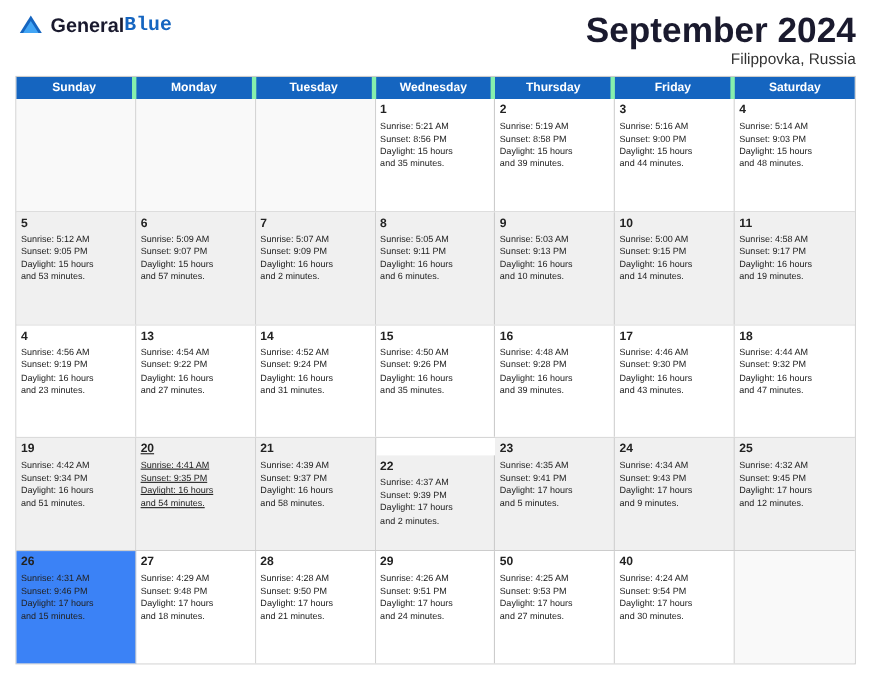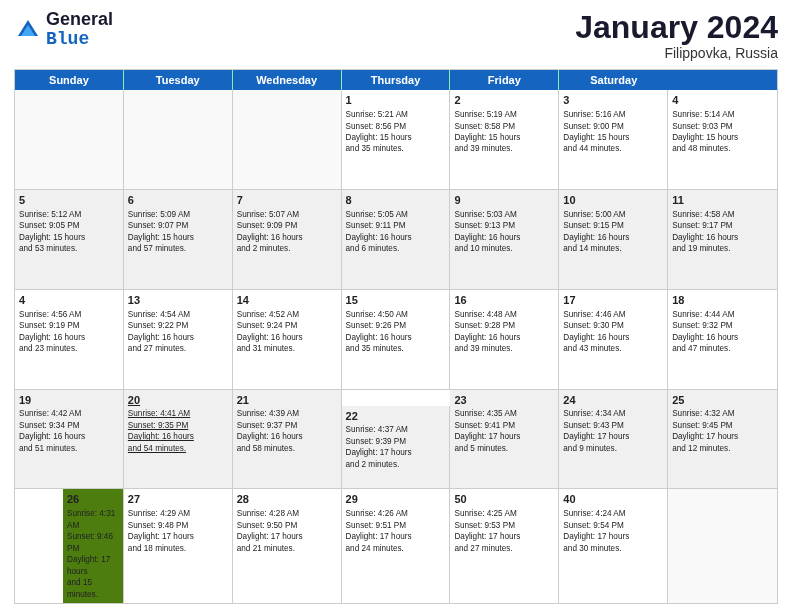--- a/index.html
+++ b/index.html
@@ -24,21 +24,21 @@
       align-items: flex-start;
       margin-bottom: 8px;
     }
     .logo {
       display: flex;
       align-items: center;
       gap: 4px;
     }
     .logo-text {
       display: flex;
-      flex-direction: column;
+      flex-direction: row;
       line-height: 1.1;
     }
     .logo-general {
       font-size: 18px;
       font-weight: bold;
       color: #1a1a2e;
     }
     .logo-blue {
       font-size: 18px;
       font-weight: bold;
@@ -72,21 +72,21 @@
       display: grid;
       grid-template-columns: repeat(7, 1fr);
       background: #1565c0;
     }
     .cal-header-cell {
       color: #fff;
       font-size: 11px;
       font-weight: bold;
       text-align: center;
       padding: 4px 2px;
-      border-right: 1px solid #86efac;
+      border-right: 4px solid #86efac;
     }
     .cal-header-cell:last-child { border-right: none; }
     .cal-body {
       flex: 1;
       display: flex;
       flex-direction: column;
     }
     .cal-row {
       display: grid;
       grid-template-columns: repeat(7, 1fr);
@@ -126,28 +126,29 @@
       <svg class="logo-icon" viewBox="0 0 28 28">
         <polygon points="14,4 24,20 4,20" fill="#1565c0"></polygon>
         <polygon points="14,9 21,20 7,20" fill="#42a5f5"></polygon>
       </svg>
       <div class="logo-text">
         <span class="logo-general">General</span>
         <span class="logo-blue">Blue</span>
       </div>
     </div>
     <div class="title-block">
-      <div class="month-year">January 2024</div>
+      <div class="month-year">September 2024</div>
       <div class="location">Filippovka, Russia</div>
     </div>
   </div>
 
   <div class="calendar">
     <div class="cal-header-row">
     <div class="cal-header-cell">Sunday</div>
+        <div class="cal-header-cell">Monday</div>
         <div class="cal-header-cell">Tuesday</div>
         <div class="cal-header-cell">Wednesday</div>
         <div class="cal-header-cell">Thursday</div>
         <div class="cal-header-cell">Friday</div>
         <div class="cal-header-cell">Saturday</div>
       </div>
     <div class="cal-body">
     <div class="cal-row">
           <div class="cal-cell empty" style="background: rgb(249, 249, 249);"></div>
           <div class="cal-cell empty" style="background: rgb(249, 249, 249);"></div>
@@ -178,21 +179,21 @@
         <div class="cal-row">
           <div class="cal-cell" style="background: rgb(240, 240, 240);"><span class="day-num">19</span><span class="cell-text">Sunrise: 4:42 AM<br>Sunset: 9:34 PM<br>Daylight: 16 hours<br>and 51 minutes.</span></div>
           <div class="cal-cell" style="background: rgb(240, 240, 240); text-decoration: underline;"><span class="day-num">20</span><span class="cell-text">Sunrise: 4:41 AM<br>Sunset: 9:35 PM<br>Daylight: 16 hours<br>and 54 minutes.</span></div>
           <div class="cal-cell" style="background: rgb(240, 240, 240);"><span class="day-num">21</span><span class="cell-text">Sunrise: 4:39 AM<br>Sunset: 9:37 PM<br>Daylight: 16 hours<br>and 58 minutes.</span></div>
           <div class="cal-cell" style="background: rgb(240, 240, 240); margin-top: 16px;"><span class="day-num">22</span><span class="cell-text">Sunrise: 4:37 AM<br>Sunset: 9:39 PM<br>Daylight: 17 hours<br>and 2 minutes.</span></div>
           <div class="cal-cell" style="background: rgb(240, 240, 240);"><span class="day-num">23</span><span class="cell-text">Sunrise: 4:35 AM<br>Sunset: 9:41 PM<br>Daylight: 17 hours<br>and 5 minutes.</span></div>
           <div class="cal-cell" style="background: rgb(240, 240, 240);"><span class="day-num">24</span><span class="cell-text">Sunrise: 4:34 AM<br>Sunset: 9:43 PM<br>Daylight: 17 hours<br>and 9 minutes.</span></div>
           <div class="cal-cell" style="background: rgb(240, 240, 240);"><span class="day-num">25</span><span class="cell-text">Sunrise: 4:32 AM<br>Sunset: 9:45 PM<br>Daylight: 17 hours<br>and 12 minutes.</span></div>
         </div>
         <div class="cal-row">
-          <div class="cal-cell" style="background: #4d7c0f; margin-left: 48px;"><span class="day-num">26</span><span class="cell-text">Sunrise: 4:31 AM<br>Sunset: 9:46 PM<br>Daylight: 17 hours<br>and 15 minutes.</span></div>
+          <div class="cal-cell" style="background: #3b82f6;"><span class="day-num">26</span><span class="cell-text">Sunrise: 4:31 AM<br>Sunset: 9:46 PM<br>Daylight: 17 hours<br>and 15 minutes.</span></div>
           <div class="cal-cell" style="background: rgb(255, 255, 255);"><span class="day-num">27</span><span class="cell-text">Sunrise: 4:29 AM<br>Sunset: 9:48 PM<br>Daylight: 17 hours<br>and 18 minutes.</span></div>
           <div class="cal-cell" style="background: rgb(255, 255, 255);"><span class="day-num">28</span><span class="cell-text">Sunrise: 4:28 AM<br>Sunset: 9:50 PM<br>Daylight: 17 hours<br>and 21 minutes.</span></div>
           <div class="cal-cell" style="background: rgb(255, 255, 255);"><span class="day-num">29</span><span class="cell-text">Sunrise: 4:26 AM<br>Sunset: 9:51 PM<br>Daylight: 17 hours<br>and 24 minutes.</span></div>
           <div class="cal-cell" style="background: rgb(255, 255, 255);"><span class="day-num">50</span><span class="cell-text">Sunrise: 4:25 AM<br>Sunset: 9:53 PM<br>Daylight: 17 hours<br>and 27 minutes.</span></div>
           <div class="cal-cell" style="background: rgb(255, 255, 255);"><span class="day-num">40</span><span class="cell-text">Sunrise: 4:24 AM<br>Sunset: 9:54 PM<br>Daylight: 17 hours<br>and 30 minutes.</span></div>
           <div class="cal-cell empty" style="background: rgb(249, 249, 249);"></div>
         </div>
       </div>
   </div>
 </div>

